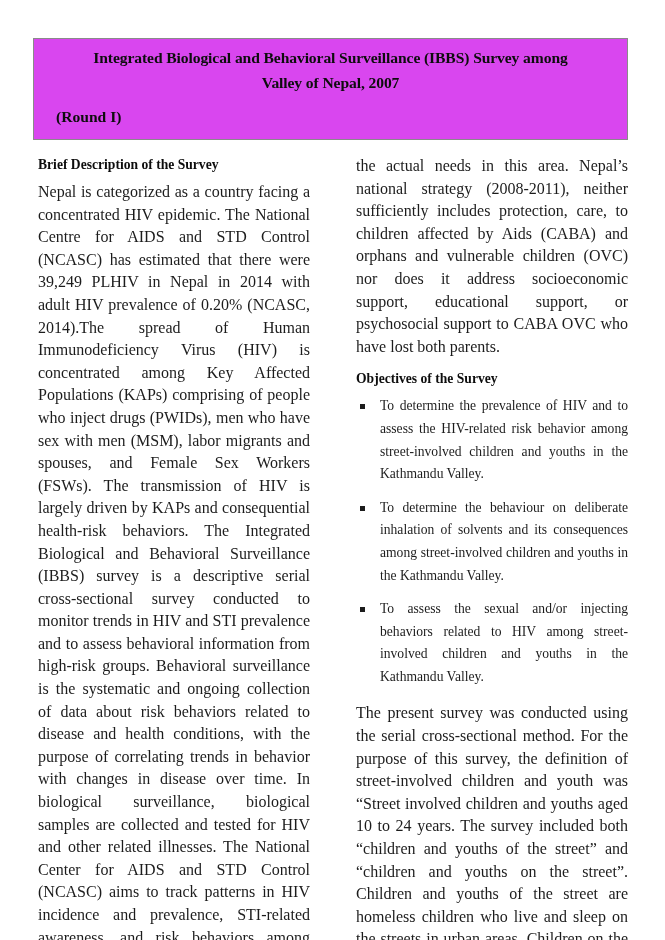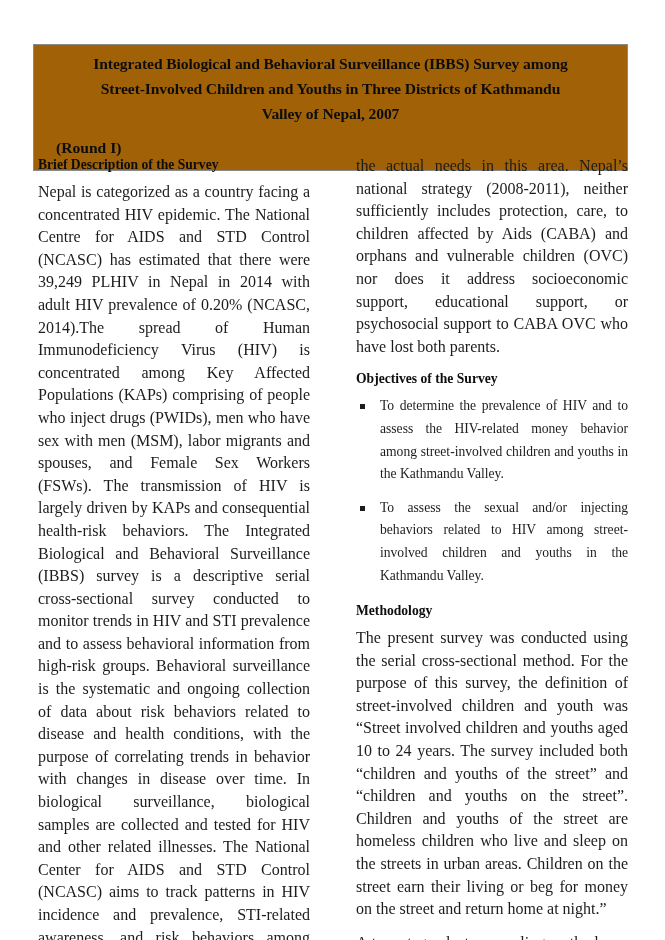--- a/index.html
+++ b/index.html
@@ -25,22 +25,21 @@
 
   
   .title-box {
     position: absolute;
     left: 33px;
     top: 38px;
     width: 595px;
     box-sizing: border-box;
     border: 1.3px solid #8a8a8a;
     padding: 6px 22px 10px 22px;
-    background: #a16207;
-    margin-top: 6px;
+    background: #d946ef;
   }
   .title-line {
     font-size: 15.6px;
     font-weight: bold;
     text-align: center;
     line-height: 25px;
     letter-spacing: -0.1px;
     color: #0d0d0d;
   }
   .title-round {
@@ -117,51 +116,50 @@
     display: block;
   }
 </style>
 </head>
 <body>
 
 <div class="page">
 
   <div class="title-box">
     <div class="title-line">Integrated Biological and Behavioral Surveillance (IBBS) Survey among</div>
-    <div class="title-line">Street-Involved Children and Youths in Three Districts of Kathmandu</div>
     <div class="title-line">Valley of Nepal, 2007</div>
     <div class="title-round">(Round I)</div>
   </div>
 
   <div class="columns">
 
     <div class="col">
       <h2 class="section-heading">Brief Description of the Survey</h2>
       <p class="body-text">Nepal is categorized as a country facing a concentrated HIV epidemic. The National Centre for AIDS and STD Control (NCASC) has estimated that there were 39,249 PLHIV in Nepal in 2014 with adult HIV prevalence of 0.20% (NCASC, 2014).The spread of Human Immunodeficiency Virus (HIV) is concentrated among Key Affected Populations (KAPs) comprising of people who inject drugs (PWIDs), men who have sex with men (MSM), labor migrants and spouses, and Female Sex Workers (FSWs). The transmission of HIV is largely driven by KAPs and consequential health-risk behaviors. The Integrated Biological and Behavioral Surveillance (IBBS) survey is a descriptive serial cross-sectional survey conducted to monitor trends in HIV and STI prevalence and to assess behavioral information from high-risk groups. Behavioral surveillance is the systematic and ongoing collection of data about risk behaviors related to disease and health conditions, with the purpose of correlating trends in behavior with changes in disease over time. In biological surveillance, biological samples are collected and tested for HIV and other related illnesses. The National Center for AIDS and STD Control (NCASC) aims to track patterns in HIV incidence and prevalence, STI-related awareness, and risk behaviors among high-risk populations in Nepal. A standardized format of the questionnaire is used for each group, which is repeated with relevant modification in the following rounds of the survey to explore behavioral changes over time (NCASC, 2016).</p>
       <p class="body-text">The National HIV/AIDS Strategy 2006 – 2011 has been endorsed by the government of Nepal. The National HIV/AIDS Action Plan 2008 – 20011 was developed subsequently and endorsed as a subset of the national strategy. In both documents, the agenda of children was not properly captured and taken forward.  Nepal’s National Strategy has overlooked</p>
     </div>
 
     <div class="col">
       <p class="body-text">the actual needs in this area. Nepal’s national strategy (2008-2011), neither sufficiently includes protection, care, to children affected by Aids (CABA) and orphans and vulnerable children (OVC) nor does it address socioeconomic support, educational support, or psychosocial support to CABA OVC who have lost both parents.</p>
 
       <h2 class="section-heading spaced">Objectives of the Survey</h2>
       <ul class="objectives">
         <li>
           <span class="sq-bullet"></span>
-          <span>To determine the prevalence of HIV and to assess the HIV-related money behavior among street-involved children and youths in the Kathmandu Valley.</span>
+          <span>To determine the prevalence of HIV and to assess the HIV-related risk behavior among street-involved children and youths in the Kathmandu Valley.</span>
         </li>
         <li>
           <span class="sq-bullet"></span>
+          <span>To determine the behaviour on deliberate inhalation of solvents and its consequences among street-involved children and youths in the Kathmandu Valley.</span>
         </li>
         <li>
           <span class="sq-bullet"></span>
           <span>To assess the sexual and/or injecting behaviors related to HIV among street-involved children and youths in the Kathmandu Valley.</span>
         </li>
       </ul>
 
-      <h2 class="section-heading spaced">Methodology</h2>
       <p class="body-text">The present survey was conducted using the serial cross-sectional method. For the purpose of this survey, the definition of street-involved children and youth was “Street involved children and youths aged 10 to 24 years. The survey included both “children and youths of the street” and “children and youths on the street”. Children and youths of the street are homeless children who live and sleep on the streets in urban areas. Children on the street earn their living or beg for money on the street and return home at night.”</p>
       <p class="body-text">A two-stage cluster sampling method was used to recruit 350 street involved children and youths from Kathmandu Valley. Two sampling techniques viz. facility based and cluster sampling was utilized for this. Mapping of the possible participants was done to estimate the size. Based on the estimated size,</p>
     </div>
 
   </div>
 
 </div>
 
 </body></html>

